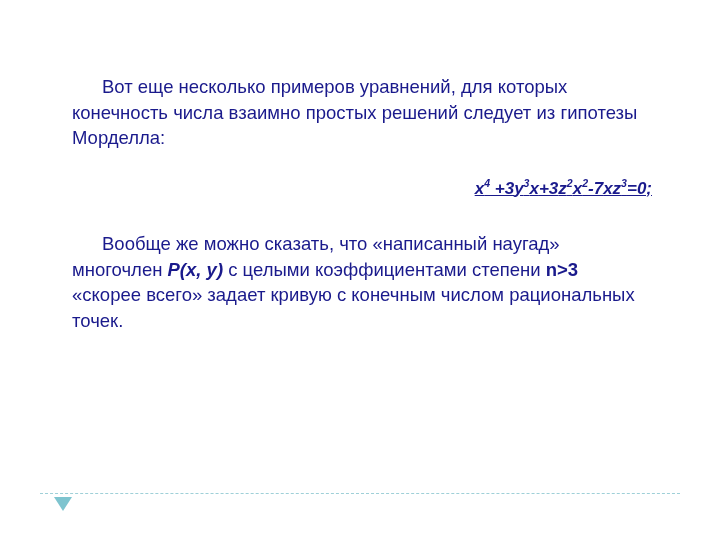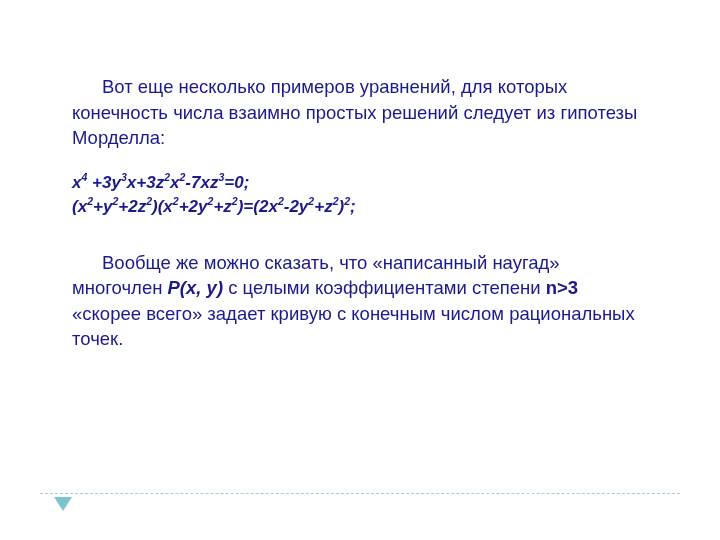--- a/index.html
+++ b/index.html
@@ -29,27 +29,28 @@
     color: #1a1a8c;
     font-size: 18.5px;
     line-height: 1.38;
     margin: 0 0 0 0;
     text-align: left;
   }
   .para-1 {
     text-indent: 30px;
   }
   .equations {
-    margin-top: 20px;
-    text-align: left;
+    margin-top: 26px;
+    text-align: right;
     color: #1a1a8c;
     font-size: 17px;
     font-weight: bold;
     font-style: italic;
     line-height: 1.45;
+    text-decoration: underline;
   }
   .eq-line {
     white-space: nowrap;
   }
   .eq-line sup {
     font-size: 0.62em;
     vertical-align: super;
     line-height: 0;
   }
   .eq-line .plain {
@@ -96,23 +97,20 @@
 <div class="slide">
 
   <div class="content">
 
     <p class="para para-1">Вот еще несколько примеров уравнений, для которых конечность числа взаимно простых решений следует из гипотезы Морделла:</p>
 
     <div class="equations">
       <div class="eq-line">
         <i>x</i><sup>4</sup> +3<i>y</i><sup>3</sup><i>x</i>+3<i>z</i><sup>2</sup><i>x</i><sup>2</sup>-7<i>xz</i><sup>3</sup>=0;
       </div>
-      <div class="eq-line">
-        (<i>x</i><sup>2</sup>+<i>y</i><sup>2</sup>+2<i>z</i><sup>2</sup>)(<i>x</i><sup>2</sup>+2<i>y</i><sup>2</sup>+<i>z</i><sup>2</sup>)=(2<i>x</i><sup>2</sup>-2<i>y</i><sup>2</sup>+<i>z</i><sup>2</sup>)<sup>2</sup>;
-      </div>
     </div>
 
     <p class="para para-2">
       Вообще же можно сказать, что «написанный наугад» многочлен <span class="b">P(x, y)</span> с целыми коэффициентами степени <span class="bold-upright">n&gt;3</span> «скорее всего» задает кривую с конечным числом рациональных точек.
     </p>
 
   </div>
 
   <div class="footer-rule"></div>
   <div class="footer-marker"></div>

